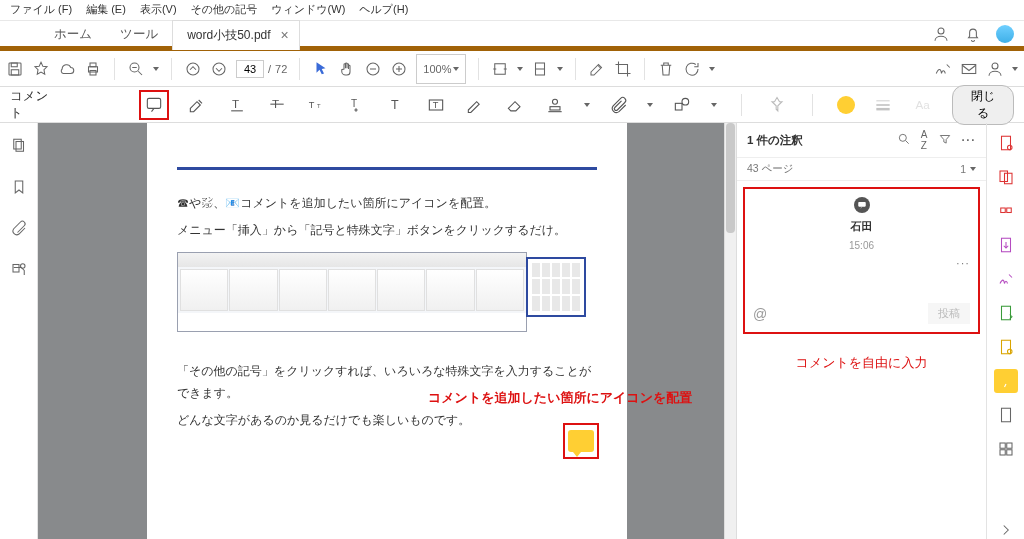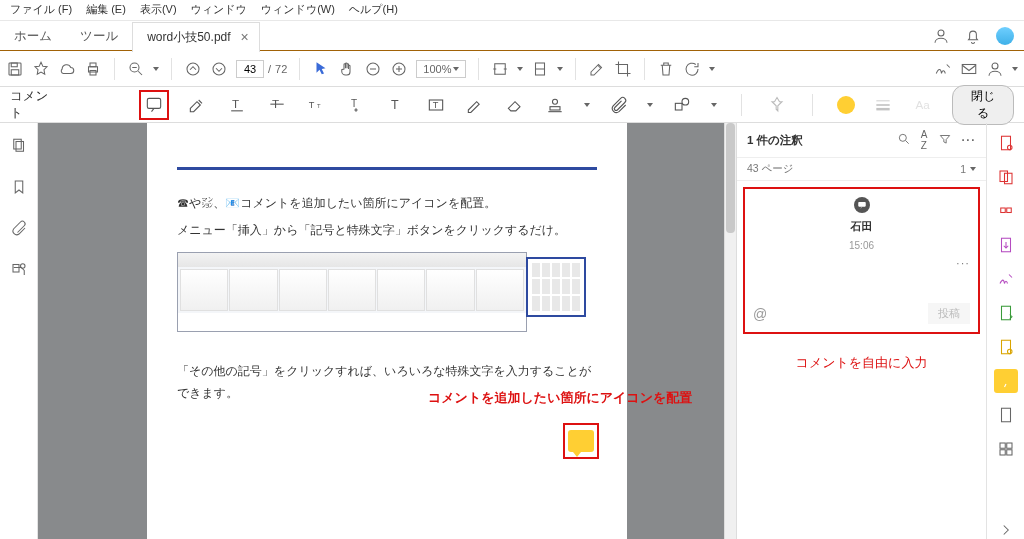--- a/index.html
+++ b/index.html
@@ -1,32 +1,32 @@
 <!DOCTYPE html>
 <html><head>
 <meta charset="utf-8">
 <style>
   * { box-sizing: border-box; }
   html,body { margin:0; padding:0; font-family: "Meiryo", "Hiragino Kaku Gothic Pro", sans-serif; font-size:12px; color:#333; background:#fff; width:1024px; height:539px; overflow:hidden;}
   .menubar { display:flex; gap:14px; padding:2px 10px 3px 10px; font-size:11px; color:#333; border-bottom:1px solid #e8e8e8;}
   .menubar span { cursor:default; }
-  .tabbar { display:flex; align-items:center; height:30px; border-bottom:1px solid #a16207; position:relative;}
+  .tabbar { display:flex; align-items:center; height:30px; border-bottom:5px solid #a16207; position:relative;padding-left:40px;}
   .tabbar .link { padding:0 14px; line-height:30px; font-size:12.5px; color:#555; }
   .tabbar .tab { display:flex; align-items:center; gap:10px; border:1px solid #ddd; border-bottom:none; background:#fff; height:30px; padding:0 10px 0 14px; font-size:12px; position:relative; top:1px;}
   .tabbar .close { font-size:14px; color:#777; line-height:1; }
   .tabright { margin-left:auto; display:flex; gap:14px; padding-right:10px; align-items:center; color:#666;}
   .circle-avatar { width:18px; height:18px; border-radius:50%; background:linear-gradient(#6fcfff,#3fb0e8);}
   .toolbar1 { display:flex; align-items:center; height:36px; border-bottom:1px solid #ddd; padding:0 6px; gap:6px;}
   .toolbar1 .grp { display:flex; align-items:center; gap:8px; color:#666;}
   .vsep { width:1px; height:22px; background:#e2e2e2; margin:0 6px;}
   .icon { width:18px; height:18px; display:inline-flex; align-items:center; justify-content:center; color:#555;}
   .icon svg { width:18px; height:18px; stroke:#666; fill:none; stroke-width:1.4; }
   .pagebox { display:flex; align-items:center; gap:4px; font-size:11px; color:#666;}
   .pagebox input { width:28px; height:18px; font-size:11px; text-align:center; border:1px solid #ccc;}
-  .zoomtxt { border:1px solid #ccc; font-size:11px; padding:1px 6px; display:flex; align-items:center; gap:2px; height:18px;}
+  .zoomtxt { border:1px solid #ccc; font-size:11px; padding:1px 6px; display:flex; align-items:center; gap:2px; height:30px;}
   .caret { width:0;height:0;border-left:3px solid transparent;border-right:3px solid transparent;border-top:4px solid #666;}
   .toolbar2 { display:flex; align-items:center; height:36px; border-bottom:1px solid #ddd; padding:0 10px; gap:18px;}
   .toolbar2 .lbl { font-size:12.5px; color:#333; margin-right:60px;}
   .tb2icon { width:22px; height:22px; display:flex; align-items:center; justify-content:center; color:#555;}
   .tb2icon svg { width:20px; height:20px; stroke:#555; fill:none; stroke-width:1.3;}
   .redbox { border:2px solid #d11; padding:2px;}
   .yellow-dot{width:18px;height:18px;border-radius:50%;background:#ffcf33;}
   .closebtn { margin-left:auto; border:1px solid #bbb; border-radius:12px; padding:2px 12px; font-size:12px; }
   .body-area { display:flex; height:calc(539px - 18px - 30px - 36px - 36px);}
   .leftrail { width:38px; border-right:1px solid #e3e3e3; display:flex; flex-direction:column; align-items:center; gap:20px; padding-top:14px;}
@@ -70,21 +70,21 @@
   .sb { width:12px; background:#f0f0f0; border-left:1px solid #ddd; position:relative;}
   .sb-thumb { position:absolute; top:0; left:1px; width:9px; height:110px; background:#c9c9c9; border-radius:4px;}
 </style>
 </head>
 <body>
 
 <div class="menubar">
   <span>ファイル (F)</span>
   <span>編集 (E)</span>
   <span>表示(V)</span>
-  <span>ウィンドウ</span>
+  <span>その他の記号</span>
   <span>ウィンドウ(W)</span>
   <span>ヘルプ(H)</span>
 </div>
 
 <div class="tabbar">
   <div class="link">ホーム</div>
   <div class="link">ツール</div>
   <div class="tab">
     <span>word小技50.pdf</span>
     <span class="close">×</span>
@@ -420,20 +420,21 @@
               <span></span>
             <span></span>
               <span></span>
               <span></span>
               <span></span>
               <span></span>
           </div>
         </div>
       </div>
       <p style="margin-top:28px">「その他の記号」をクリックすれば、いろいろな特殊文字を入力することができます。</p>
+      <p>どんな文字があるのか見るだけでも楽しいものです。</p>
     </div>
     <div class="anno1">コメントを追加したい箇所にアイコンを配置</div>
     <div class="sticky">
         <div class="sticky-inner"></div>
       </div>
     <div class="sb" style="position:absolute;right:0;top:0;bottom:0;">
         <div class="sb-thumb"></div>
       </div>
   </div>
 

